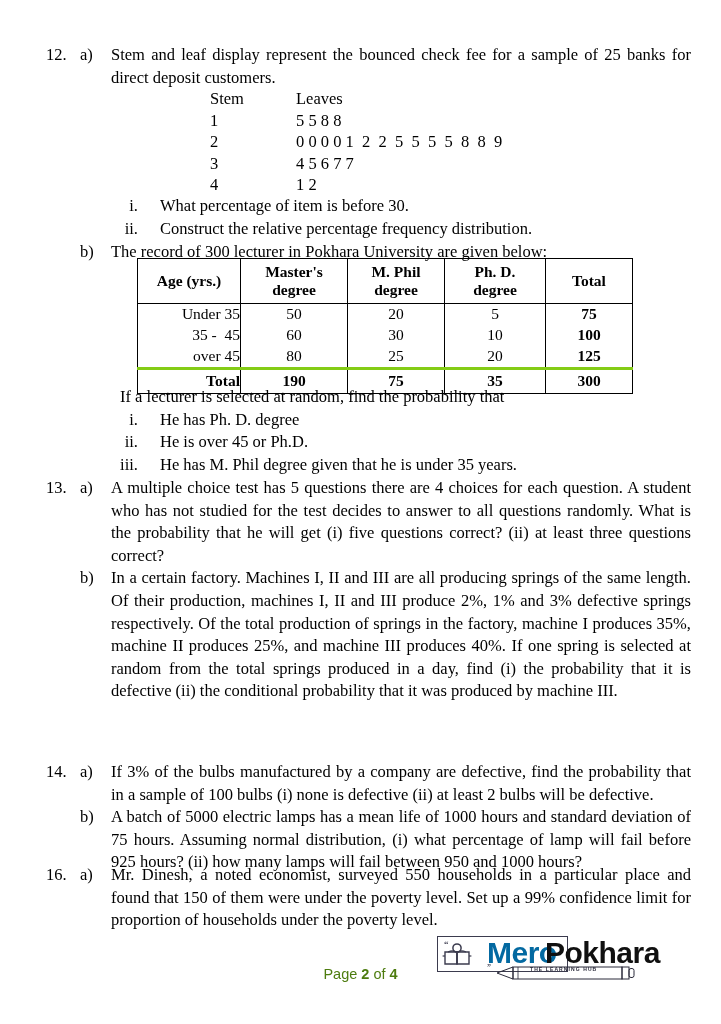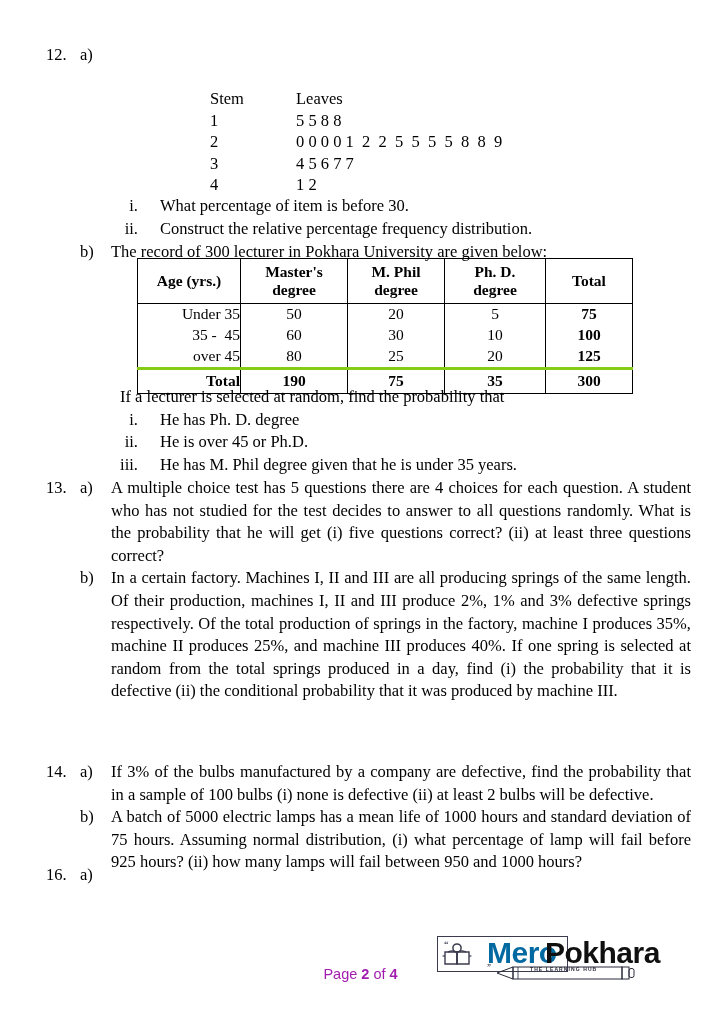--- a/index.html
+++ b/index.html
@@ -153,21 +153,21 @@
 
   
   .footer-page {
     position: absolute;
     left: 0;
     top: 966px;
     width: 721px;
     text-align: center;
     font-family: "Liberation Sans", "DejaVu Sans", sans-serif;
     font-size: 14.5px;
-    color: #a21caf;
+    color: #4d7c0f;
   }
   .footer-page b { font-weight: bold; }
 
   
   .logo {
     position: absolute;
     left: 437px;
     top: 936px;
     width: 204px;
     height: 48px;
@@ -231,20 +231,21 @@
 </style>
 </head>
 <body>
 
 <div class="page">
 
   <div class="qblock" style="top:44px;">
     <div class="qrow">
       <div class="qnum">12.</div>
       <div class="qlet">a)</div>
+      <div class="qtext">Stem and leaf display represent the bounced check fee for a sample of 25 banks for direct deposit customers.</div>
     </div>
   </div>
 
   <div class="stemleaf">
     <div class="sl-row sl-head">
       <div class="sl-stem">Stem</div>
       <div class="sl-leaves">Leaves</div>
     </div>
     <div class="sl-row">
       <div class="sl-stem">1</div>
@@ -386,20 +387,21 @@
       <div class="qnum"></div>
       <div class="qlet">b)</div>
       <div class="qtext">A batch of 5000 electric lamps has a mean life of 1000 hours and standard deviation of 75 hours. Assuming normal distribution, (i) what percentage of lamp will fail before 925 hours? (ii) how many lamps will fail between 950 and 1000 hours?</div>
     </div>
   </div>
 
   <div class="qblock" style="top:864px;">
     <div class="qrow">
       <div class="qnum">16.</div>
       <div class="qlet">a)</div>
+      <div class="qtext">Mr. Dinesh, a noted economist, surveyed 550 households in a particular place and found that 150 of them were under the poverty level. Set up a 99% confidence limit for proportion of households under the poverty level.</div>
     </div>
   </div>
 
   <div class="logo">
     <div class="logo-box"></div>
     <div class="logo-icon">
       <svg viewBox="0 0 32 30" width="32" height="30" aria-hidden="true">
         <text x="3" y="8" font-family="Liberation Serif, serif" font-size="9" fill="#3b3b4e" font-weight="bold">“</text>
         <circle cx="16" cy="9" r="4.1" fill="none" stroke="#3b3b4e" stroke-width="1.5"></circle>
         <path d="M6 13 L4 13 L4 25 L16 25 L16 13 Z" fill="none" stroke="#3b3b4e" stroke-width="1.4"></path>

